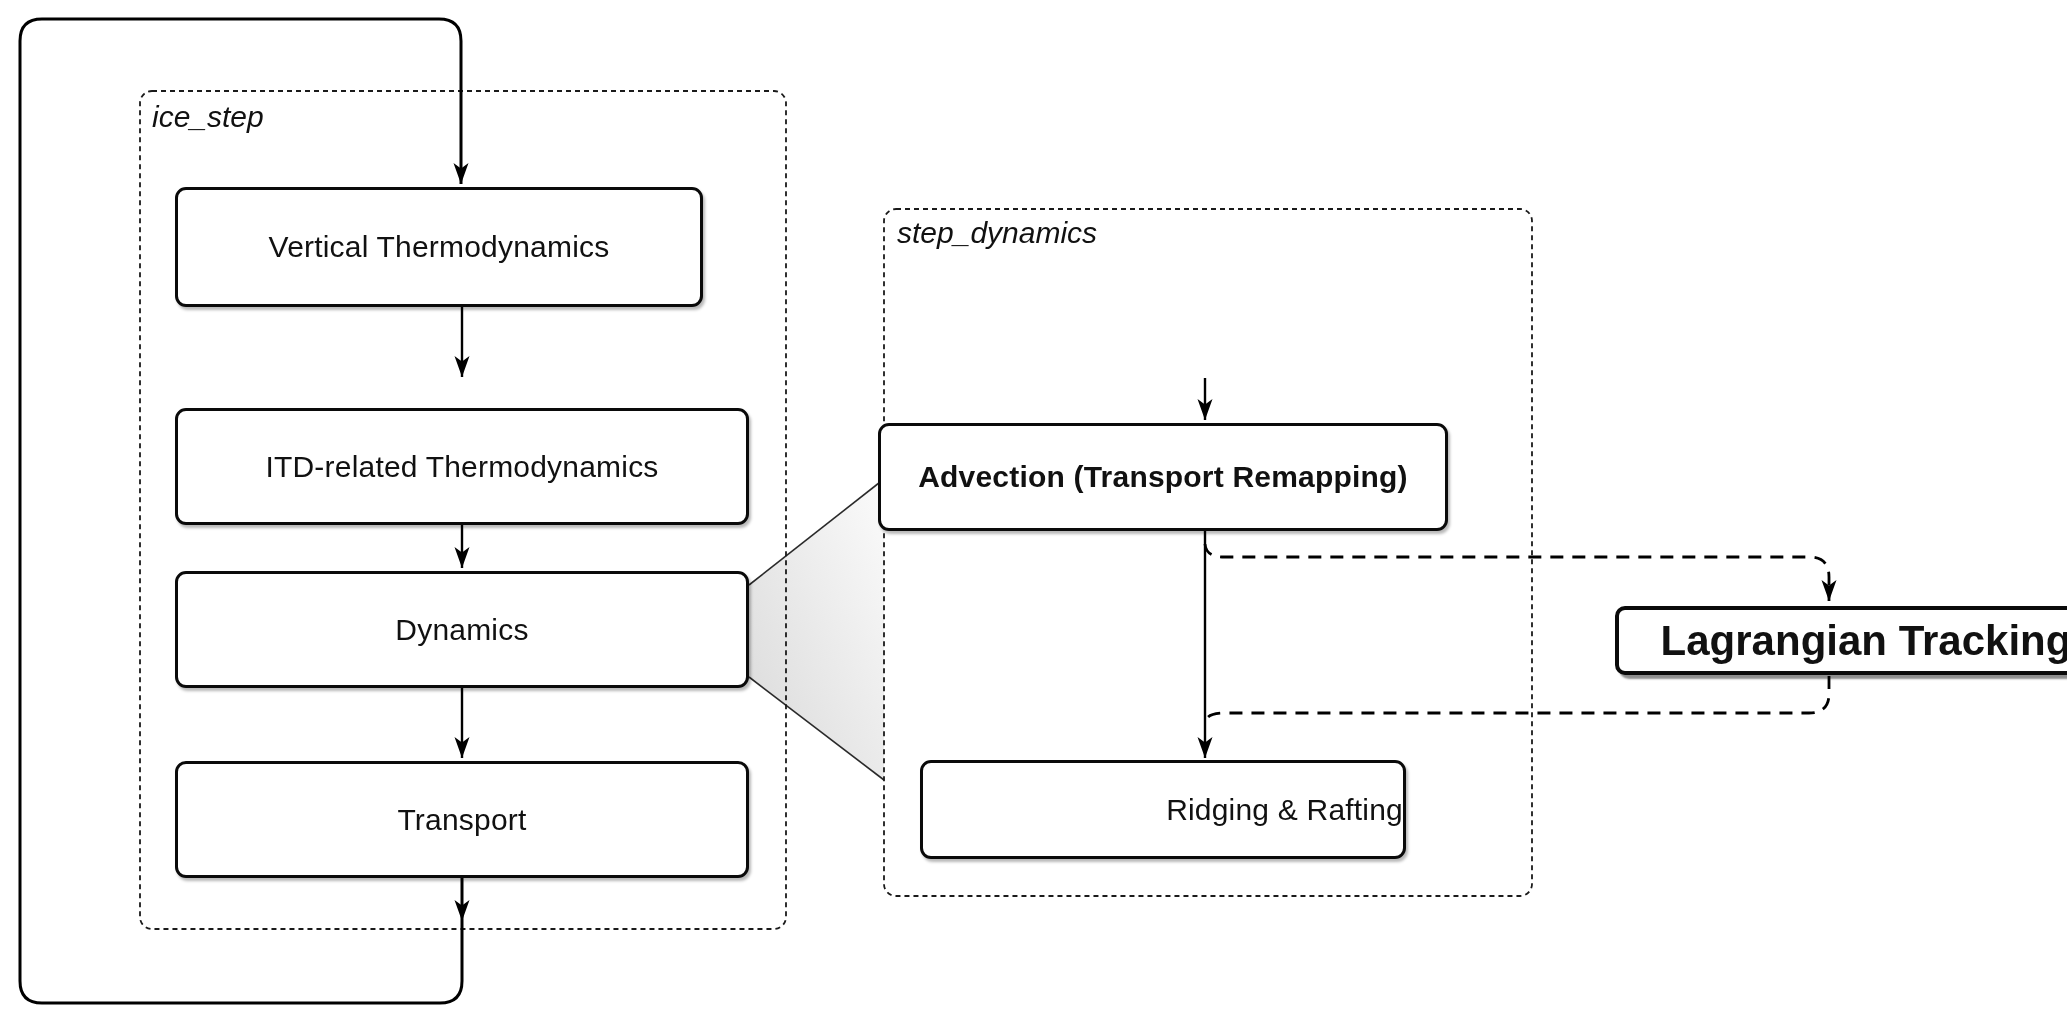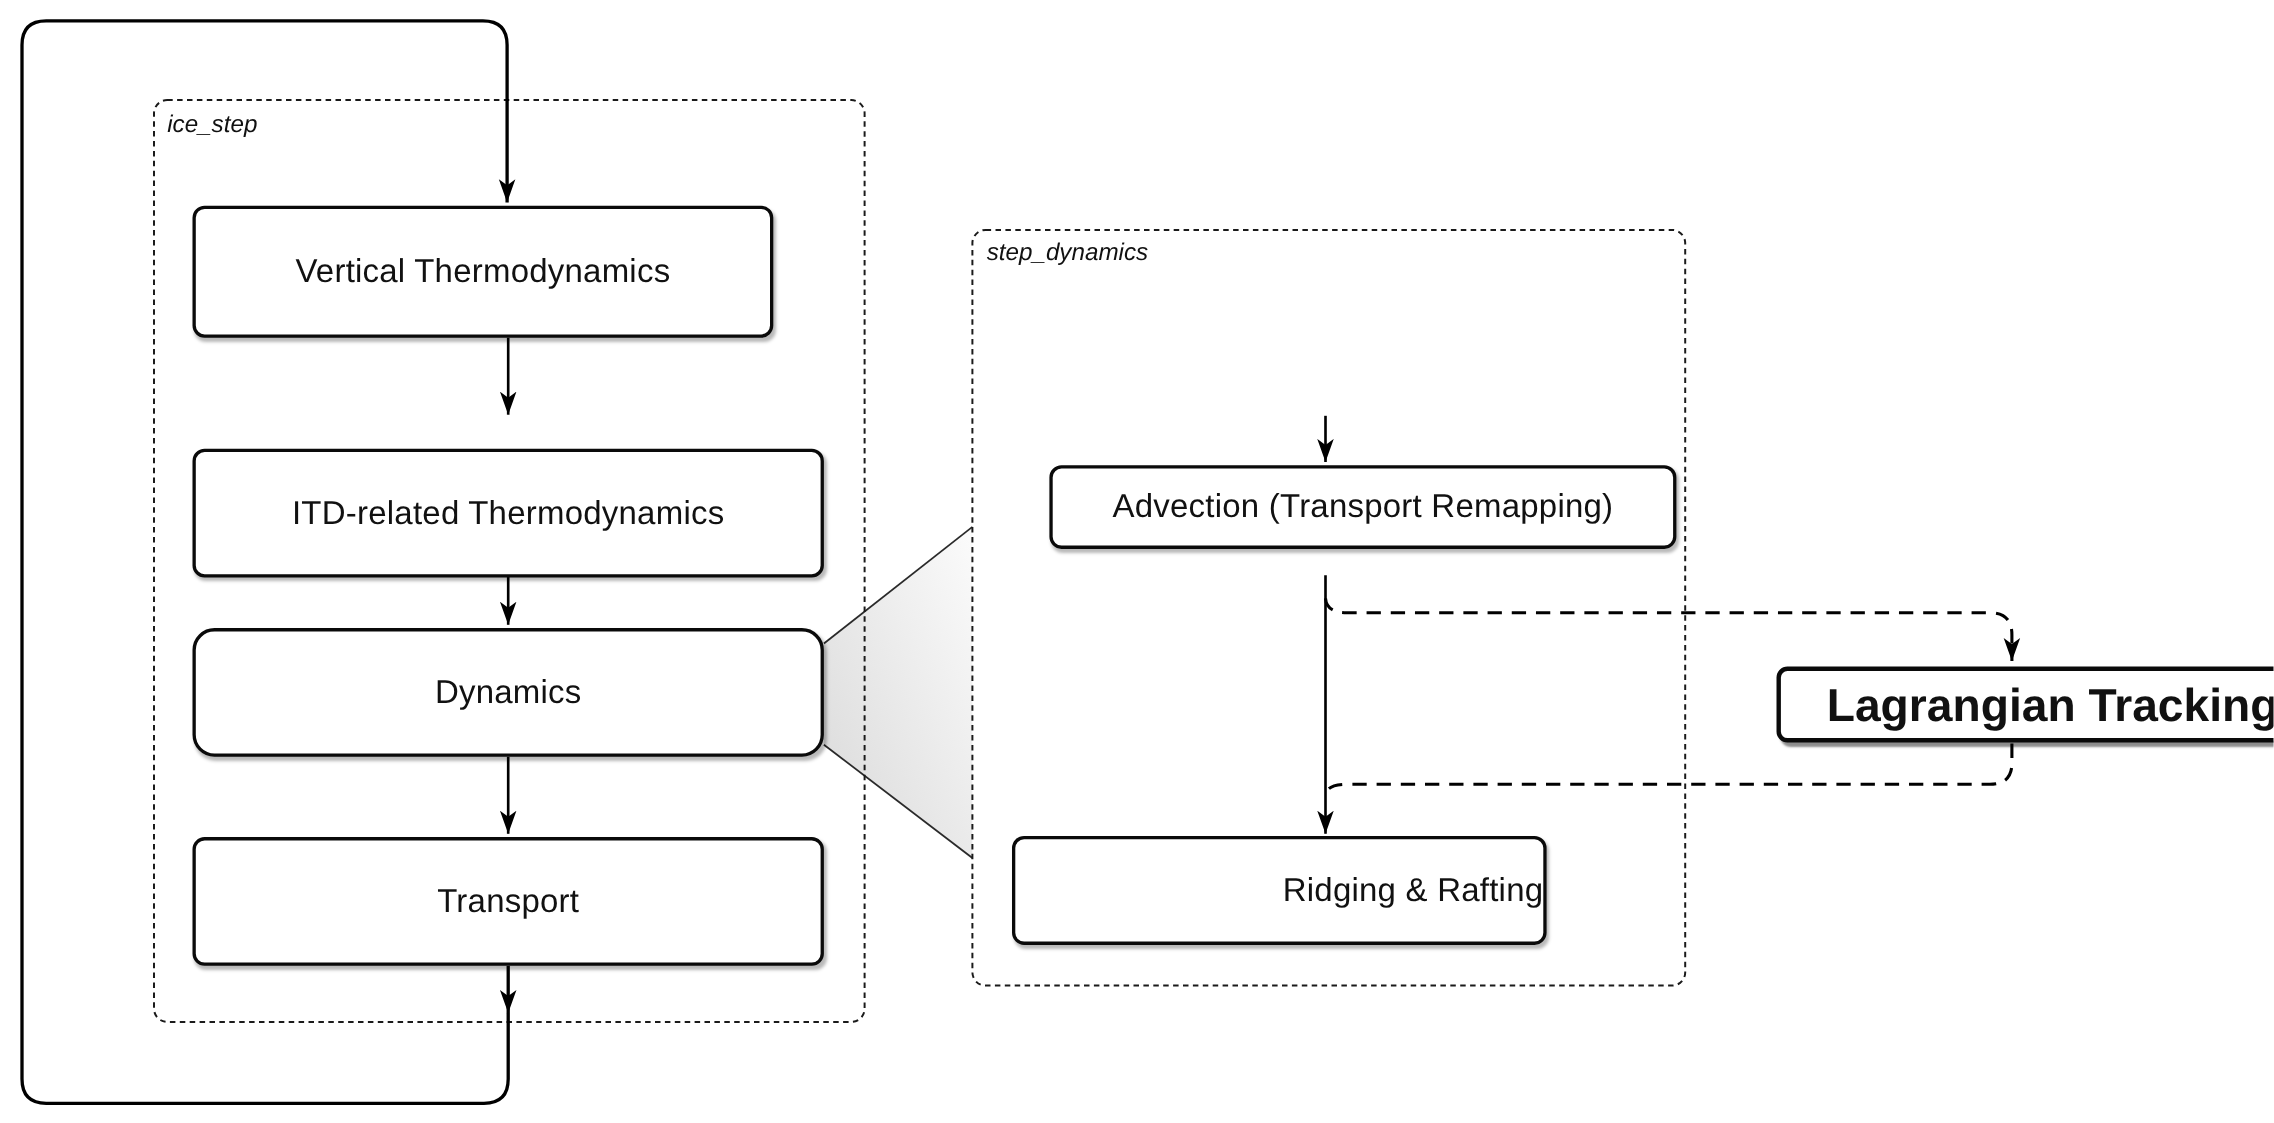--- a/index.html
+++ b/index.html
@@ -32,37 +32,37 @@
     align-items: center;
     justify-content: center;
     text-align: center;
     font-size: 30px;
     color: #111111;
     letter-spacing: 0.2px;
     box-shadow: 2px 3px 3px rgba(0,0,0,0.28);
   }
   .node-vt    { left: 175px; top: 187px; width: 528px; height: 120px; }
   .node-itd   { left: 175px; top: 380px; width: 574px; height: 117px; margin-top: 28px; }
-  .node-dyn   { left: 175px; top: 571px; width: 574px; height: 117px; border-radius: 20px; }
+  .node-dyn   { left: 175px; top: 571px; width: 574px; height: 117px; }
   .node-rad   { left: 175px; top: 761px; width: 574px; height: 117px; }
   .node-rheo  { left: 920px; top: 282px; width: 570px; height: 96px;  }
-  .node-adv   { left: 954px; top: 423px; width: 570px; height: 76px; }
+  .node-adv   { left: 878px; top: 423px; width: 570px; height: 108px; font-weight: bold; }
   .node-ridge { left: 920px; top: 760px; width: 486px; height: 99px; justify-content: flex-end;  }
   .node-lagr {
     left: 1615px; top: 606px; width: 502px; height: 69px;
     border-width: 4px;
     border-radius: 10px;
     font-size: 42px;
     font-weight: bold;
     letter-spacing: 0px;
     box-shadow: 4px 4px 2px rgba(0,0,0,0.45);
   }
   .group-label {
     position: absolute;
-    font-size: 22px;
+    font-size: 30px;
     font-style: italic;
     color: #111111;
     white-space: nowrap;
   }
   .label-ice  { left: 152px; top: 100px; }
   .label-step { left: 897px; top: 216px; }
 </style>
 </head>
 <body>
 

